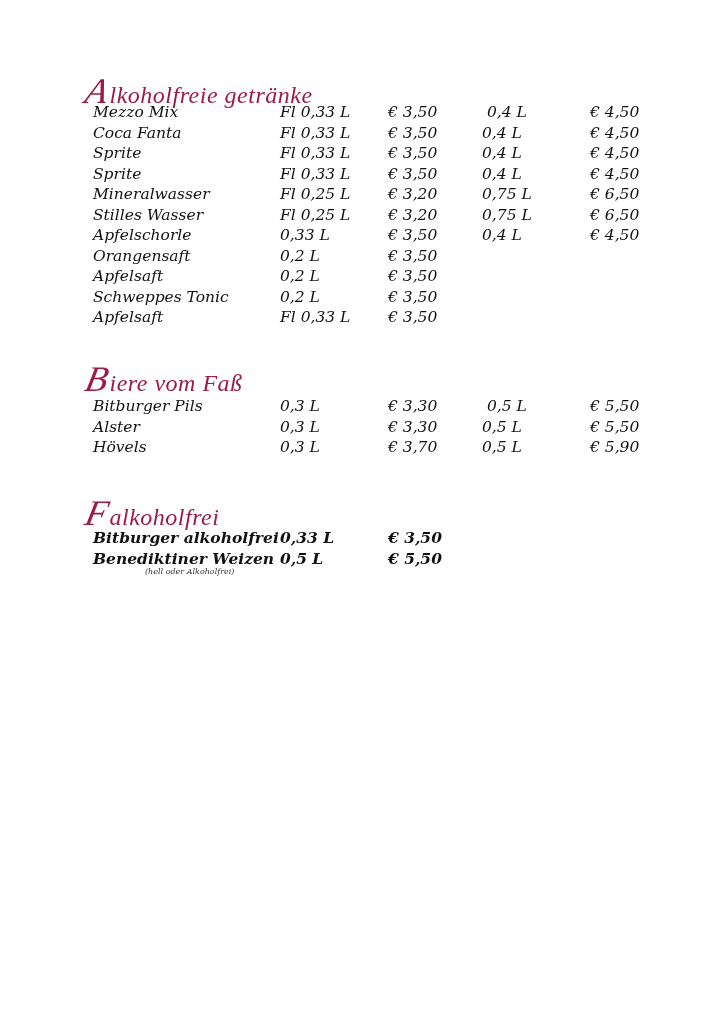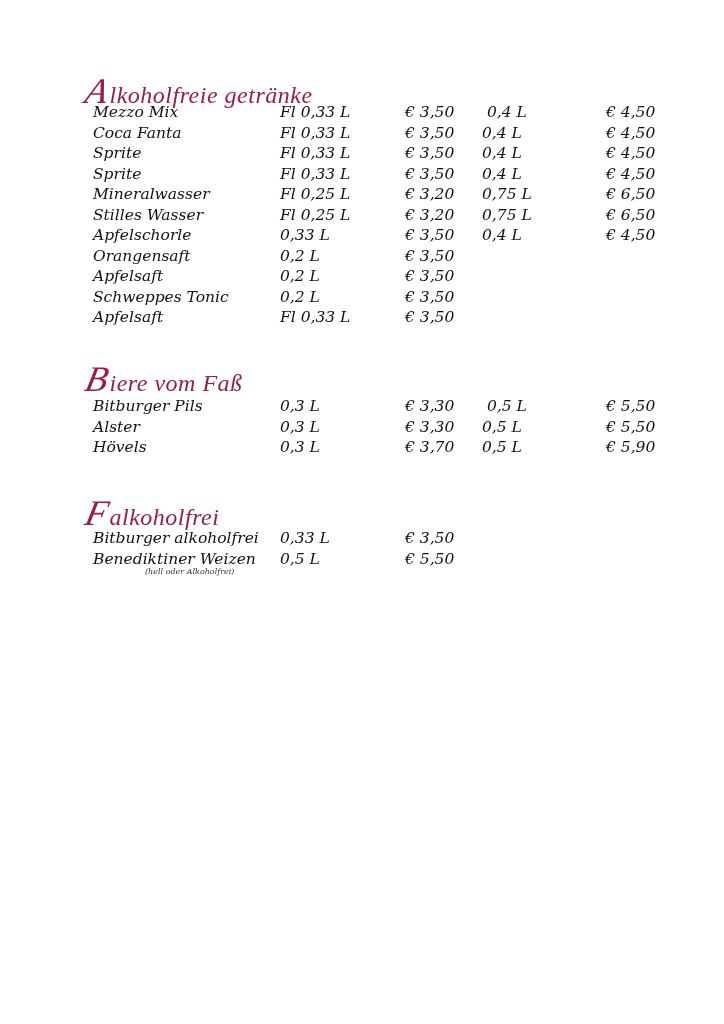--- a/index.html
+++ b/index.html
@@ -47,35 +47,35 @@
       font-size: 15.5px;
       line-height: 20.5px;
       white-space: nowrap;
     }
     .menu-row span {
       position: absolute;
       top: 0;
     }
     .c-name { left: 8px; text-align: right; }
     .c-vol1 { left: 195px; }
-    .c-price1 { left: 320px; text-align: right; }
+    .c-price1 { left: 303px; text-align: right; }
     .c-vol2 { left: 397px; }
     .c-vol2.indent { left: 402px; }
-    .c-price2 { left: 521px; }
+    .c-price2 { left: 505px; }
     .note {
       position: absolute;
       left: 111px;
       font-style: italic;
       font-size: 8px;
       color: #333333;
       white-space: nowrap;
     }
     #tbl-alk { top: 102px; }
     #tbl-fass { top: 396px; }
-    #tbl-flasche { top: 528px; }
+    #tbl-flasche { top: 528px; font-weight: bold; }
     #note-weizen { top: 567px; margin-left: 34px; }
   </style>
 </head>
 <body>
 
 <h2 id="h-alk" class="section-heading"><span class="cap">A</span><span>lkoholfreie getränke</span></h2>
 
 <div id="tbl-alk" class="menu-table">
   <div class="menu-row">
     <span class="c-name">Mezzo Mix</span>

